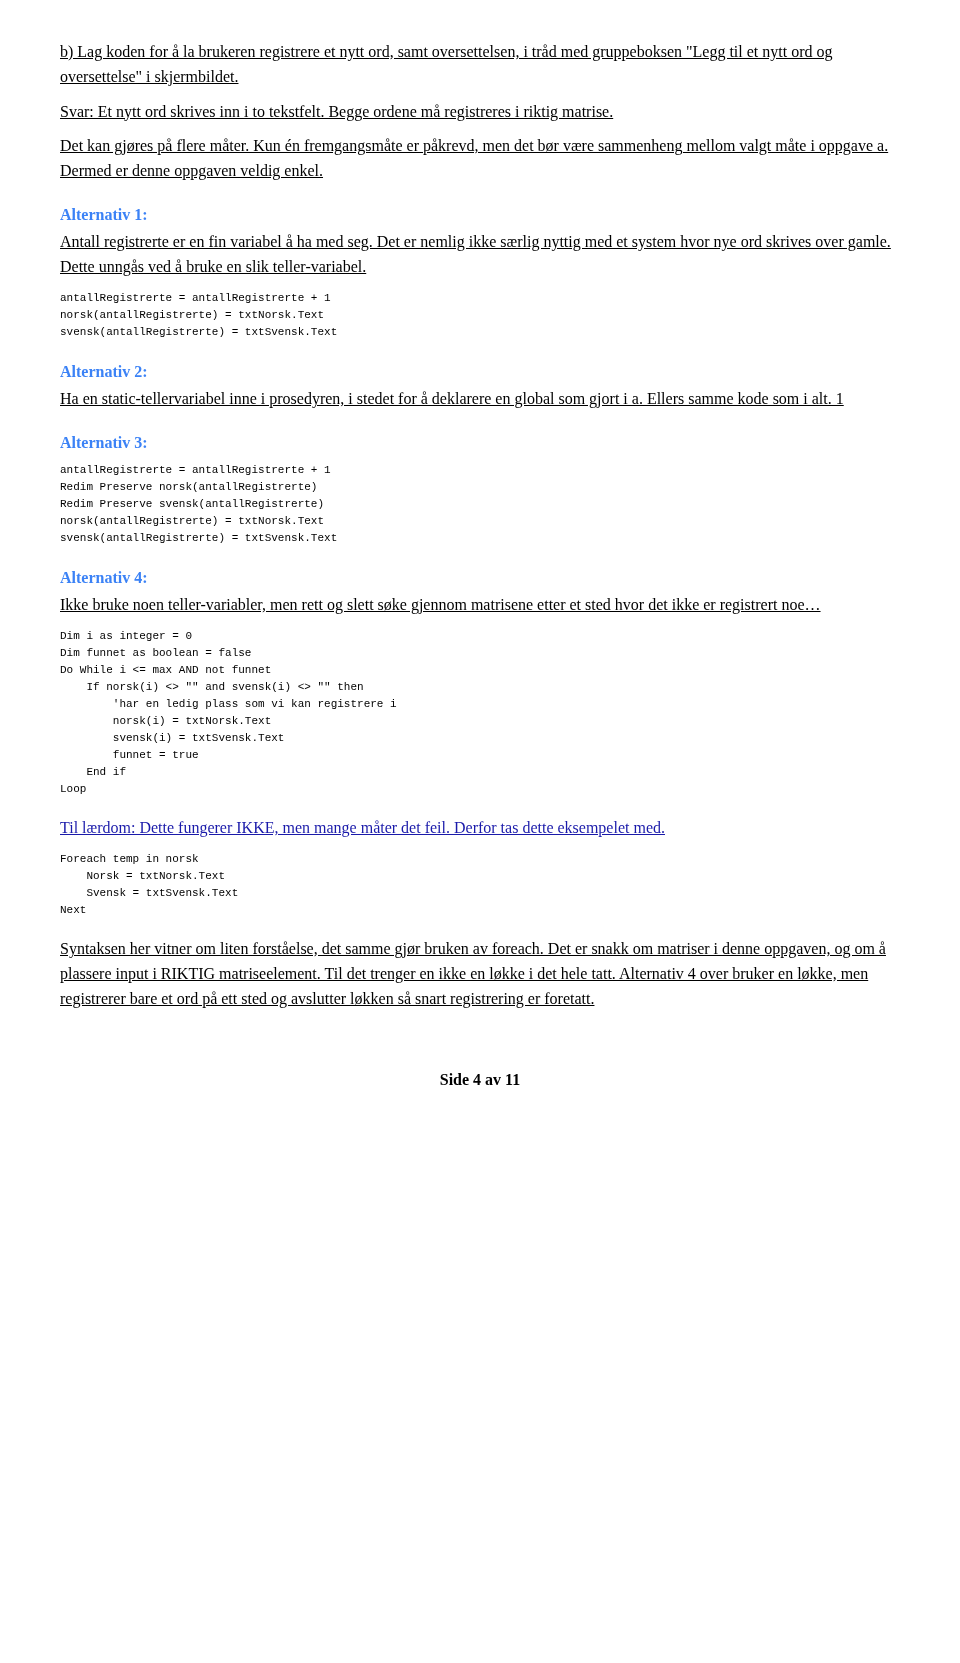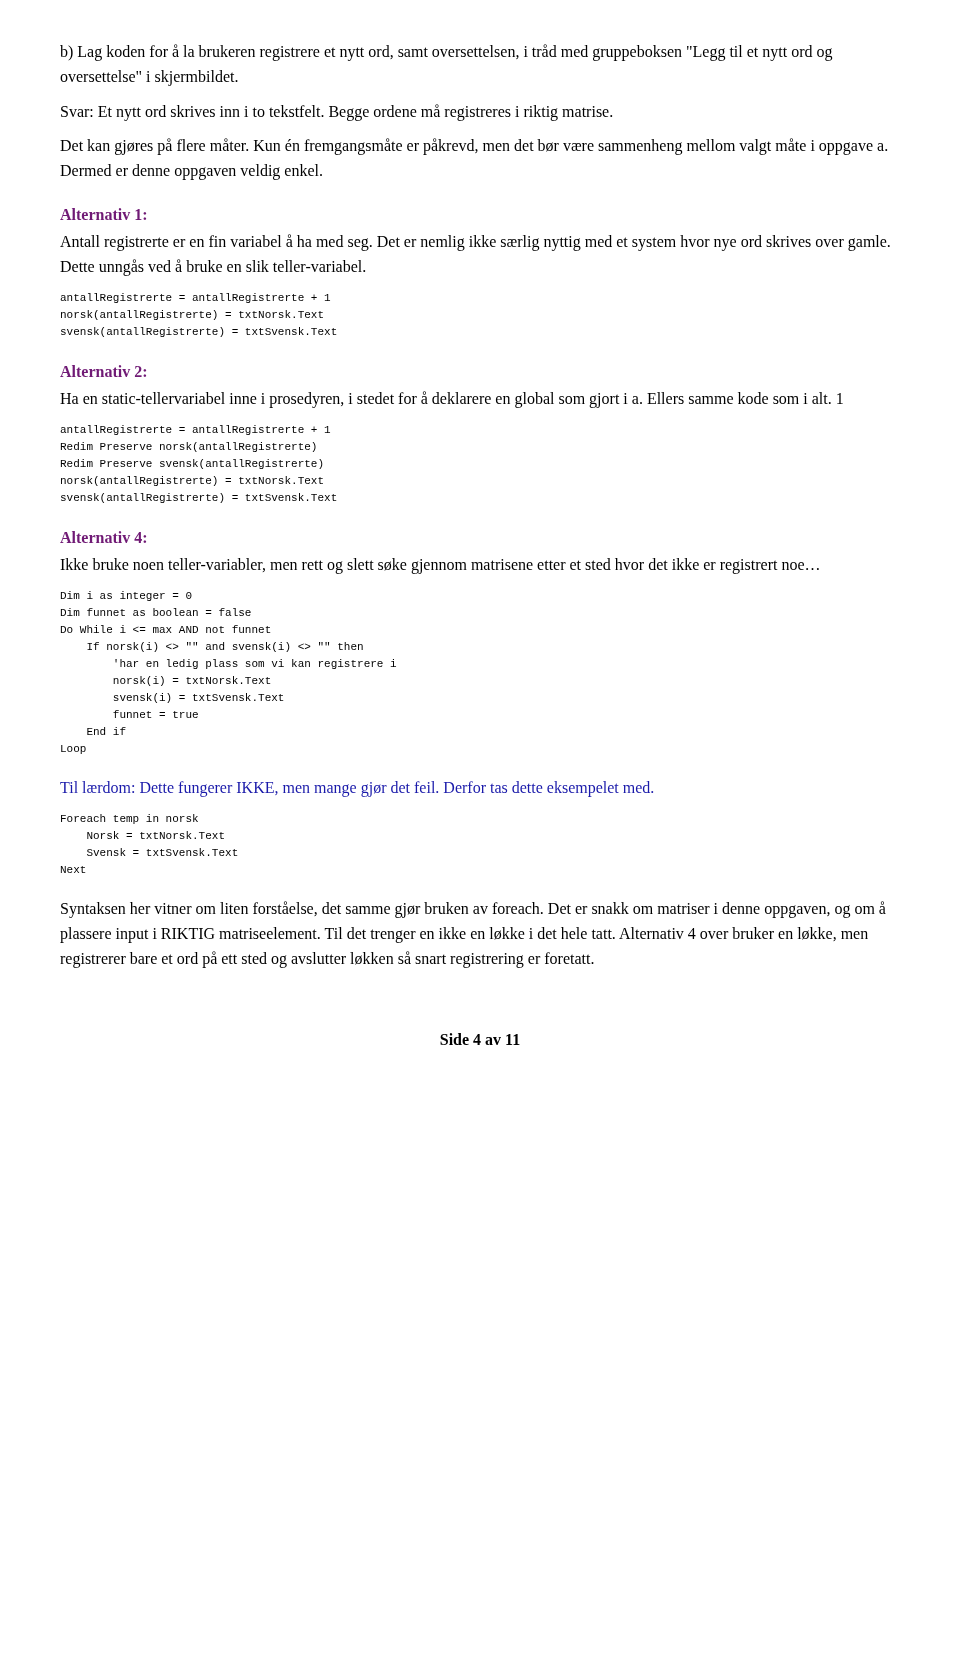--- a/index.html
+++ b/index.html
@@ -27,28 +27,29 @@
     .code-block {
       font-family: "Courier New", Courier, monospace;
       font-size: 11px;
       line-height: 1.55;
       white-space: pre;
       margin: 10px 0 18px 0;
       color: #000;
     }
     .alt-heading {
       font-weight: bold;
-      color: #701a75;
+      color: #3b82f6;
       margin-top: 22px;
       margin-bottom: 6px;
       font-size: 16px;
     }
     .body-text {
       line-height: 1.55;
       margin-bottom: 10px;
+      text-decoration: underline;
     }
     .footer {
       text-align: center;
       margin-top: 60px;
       font-size: 16px;
       color: #000;
       font-weight: bold;
     }
     .text-blue {
       color: #1a1aaa;
@@ -70,20 +71,21 @@
   <p class="body-text">Antall registrerte er en fin variabel å ha med seg. Det er nemlig ikke særlig nyttig med et system hvor nye ord skrives over gamle. Dette unngås ved å bruke en slik teller-variabel.</p>
 
   <div class="code-block">antallRegistrerte = antallRegistrerte + 1
 norsk(antallRegistrerte) = txtNorsk.Text
 svensk(antallRegistrerte) = txtSvensk.Text</div>
 
   <div class="alt-heading">Alternativ 2:</div>
 
   <p class="body-text">Ha en static-tellervariabel inne i prosedyren, i stedet for å deklarere en global som gjort i a. Ellers samme kode som i alt. 1</p>
 
+  <div class="alt-heading">Alternativ 3:</div>
 
 
   <div class="code-block">antallRegistrerte = antallRegistrerte + 1
 Redim Preserve norsk(antallRegistrerte)
 Redim Preserve svensk(antallRegistrerte)
 norsk(antallRegistrerte) = txtNorsk.Text
 svensk(antallRegistrerte) = txtSvensk.Text</div>
 
   <div class="alt-heading">Alternativ 4:</div>
 
@@ -93,21 +95,21 @@
 Dim funnet as boolean = false
 Do While i &lt;= max AND not funnet
     If norsk(i) &lt;&gt; "" and svensk(i) &lt;&gt; "" then
         'har en ledig plass som vi kan registrere i
         norsk(i) = txtNorsk.Text
         svensk(i) = txtSvensk.Text
         funnet = true
     End if
 Loop</div>
 
-  <p class="body-text text-blue">Til lærdom: Dette fungerer IKKE, men mange gjør det feil. Derfor tas dette eksempelet med.</p>
+  <p class="body-text text-blue">Til lærdom: Dette fungerer IKKE, men mange måter det feil. Derfor tas dette eksempelet med.</p>
 
   <div class="code-block">Foreach temp in norsk
     Norsk = txtNorsk.Text
     Svensk = txtSvensk.Text
 Next</div>
 
   <p class="body-text">Syntaksen her vitner om liten forståelse, det samme gjør bruken av foreach. Det er snakk om matriser i denne oppgaven, og om å plassere input i RIKTIG matriseelement. Til det trenger en ikke en løkke i det hele tatt. Alternativ 4 over bruker en løkke, men registrerer bare et ord på ett sted og avslutter løkken så snart registrering er foretatt.</p>
 
   <div class="footer">Side 4 av 11</div>
 

